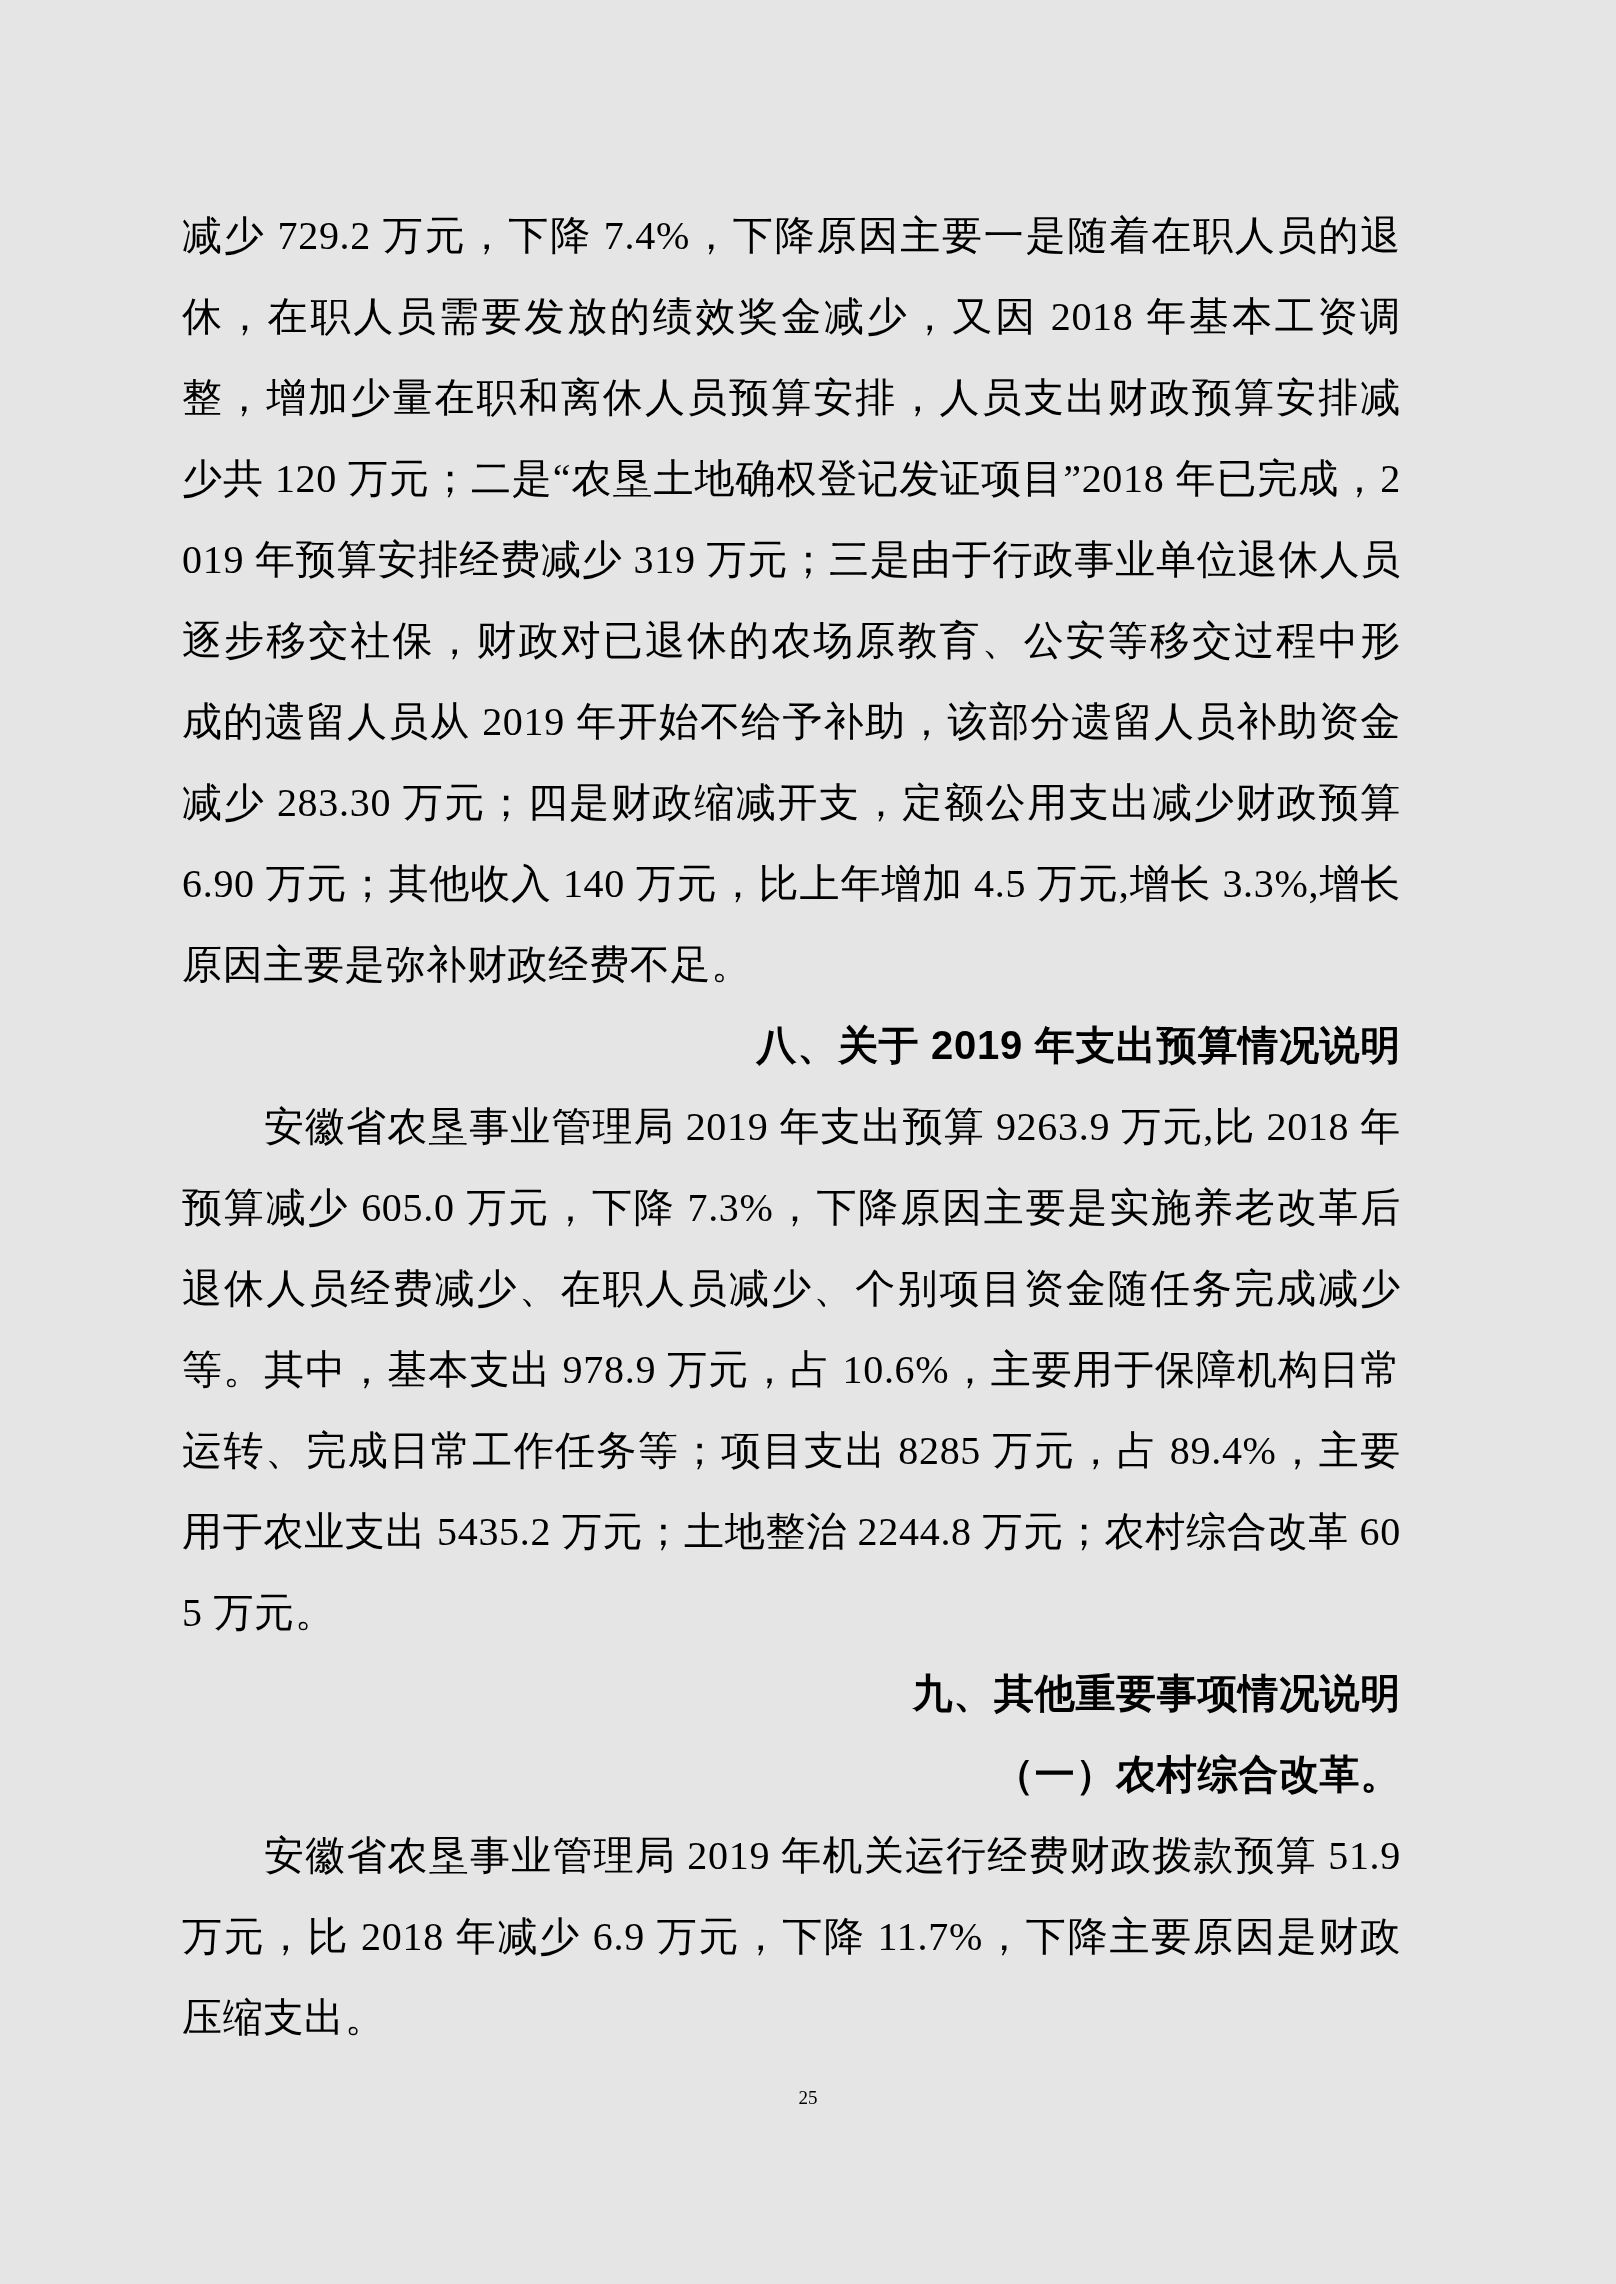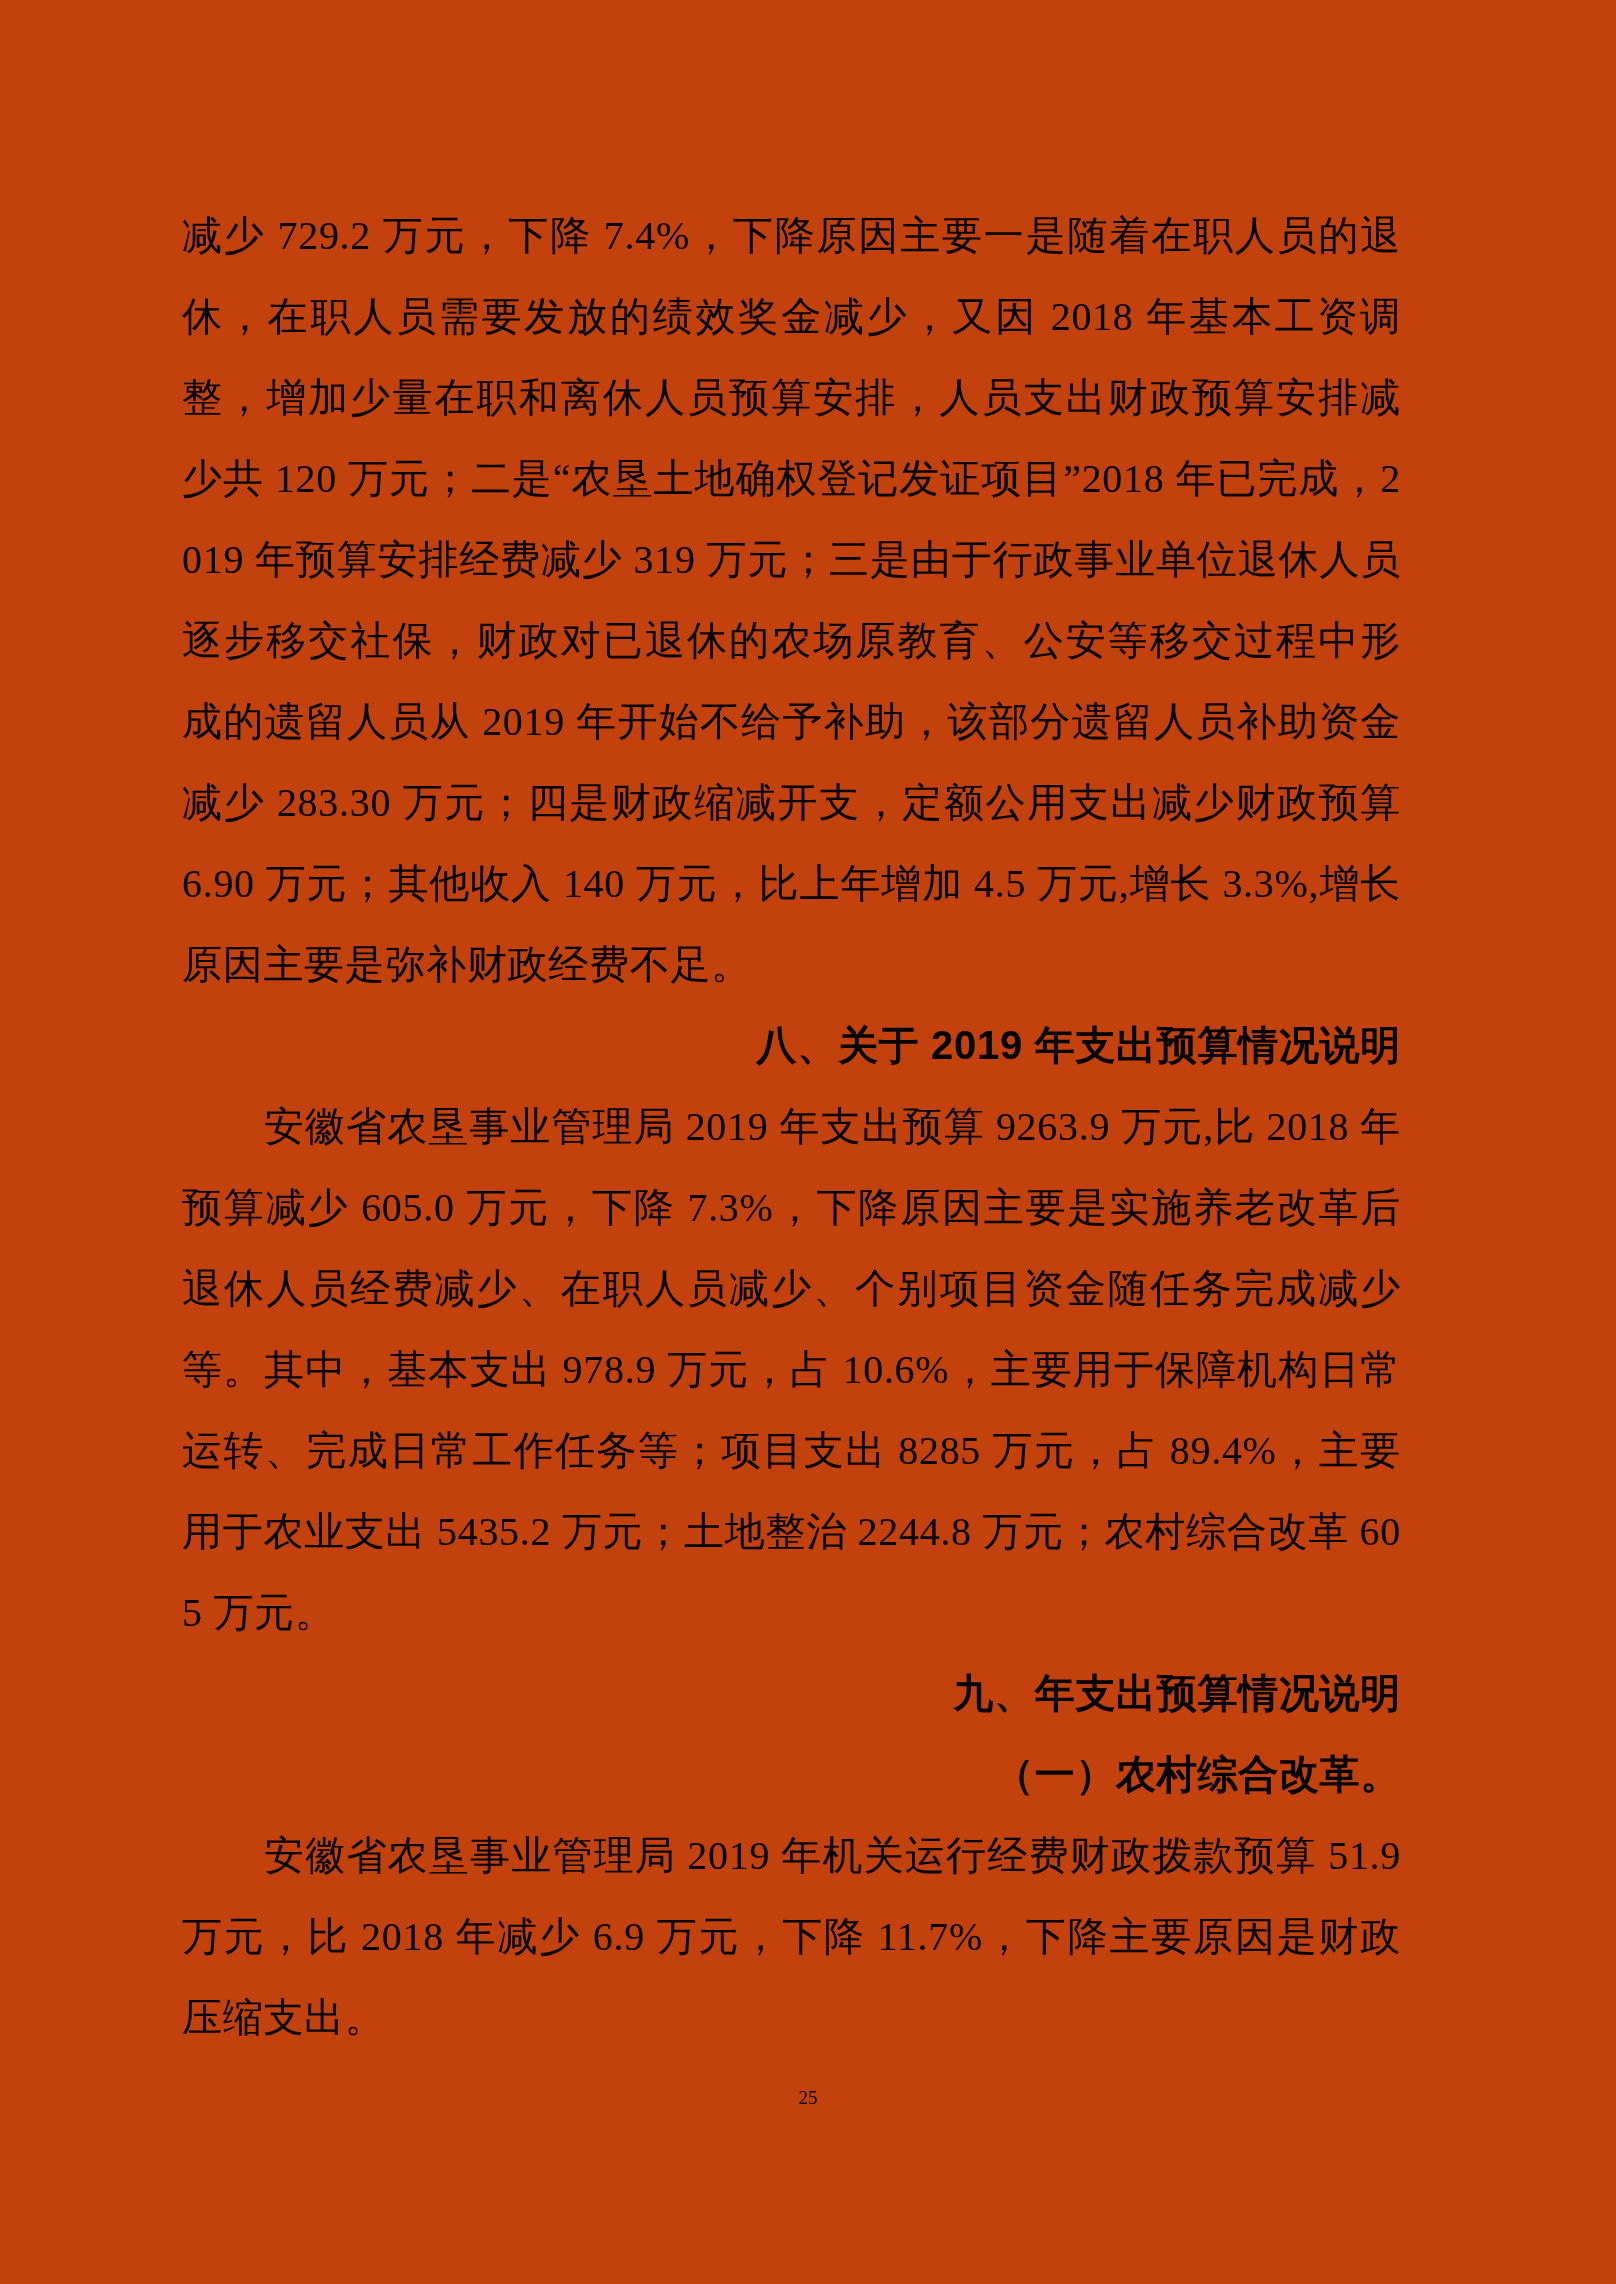--- a/index.html
+++ b/index.html
@@ -16,21 +16,21 @@
     font-family: "Liberation Serif", "DejaVu Serif", serif;
   }
   .page {
     position: absolute;
     left: 0;
     top: 0;
     width: 1616px;
     height: 2284px;
     box-sizing: border-box;
     padding: 195px 215px 0 182px;
-    background: #c2410c;
+    background: #e5e5e5;
   }
   .para, .heading {
     margin: 0;
     font-size: 40px;
     line-height: 81px;
     text-align: justify;
     letter-spacing: 0.7px;
     word-break: break-all;
   }
   .para {
@@ -60,21 +60,21 @@
 <body>
 
 <div class="page">
 
   <p class="para">减少 729.2 万元，下降 7.4%，下降原因主要一是随着在职人员的退休，在职人员需要发放的绩效奖金减少，又因 2018 年基本工资调整，增加少量在职和离休人员预算安排，人员支出财政预算安排减少共 120 万元；二是“农垦土地确权登记发证项目”2018 年已完成，2019 年预算安排经费减少 319 万元；三是由于行政事业单位退休人员逐步移交社保，财政对已退休的农场原教育、公安等移交过程中形成的遗留人员从 2019 年开始不给予补助，该部分遗留人员补助资金减少 283.30 万元；四是财政缩减开支，定额公用支出减少财政预算 6.90 万元；其他收入 140 万元，比上年增加 4.5 万元,增长 3.3%,增长原因主要是弥补财政经费不足。</p>
 
   <h2 class="heading">八、关于 2019 年支出预算情况说明</h2>
 
   <p class="para indent">安徽省农垦事业管理局 2019 年支出预算 9263.9 万元,比 2018 年预算减少 605.0 万元，下降 7.3%，下降原因主要是实施养老改革后退休人员经费减少、在职人员减少、个别项目资金随任务完成减少等。其中，基本支出 978.9 万元，占 10.6%，主要用于保障机构日常运转、完成日常工作任务等；项目支出 8285 万元，占 89.4%，主要用于农业支出 5435.2 万元；土地整治 2244.8 万元；农村综合改革 605 万元。</p>
 
-  <h2 class="heading">九、年支出预算情况说明</h2>
+  <h2 class="heading">九、其他重要事项情况说明</h2>
 
   <h3 class="heading">（一）农村综合改革。</h3>
 
   <p class="para indent">安徽省农垦事业管理局 2019 年机关运行经费财政拨款预算 51.9 万元，比 2018 年减少 6.9 万元，下降 11.7%，下降主要原因是财政压缩支出。</p>
 
   <div class="page-number">25</div>
 
 </div>
 
 

